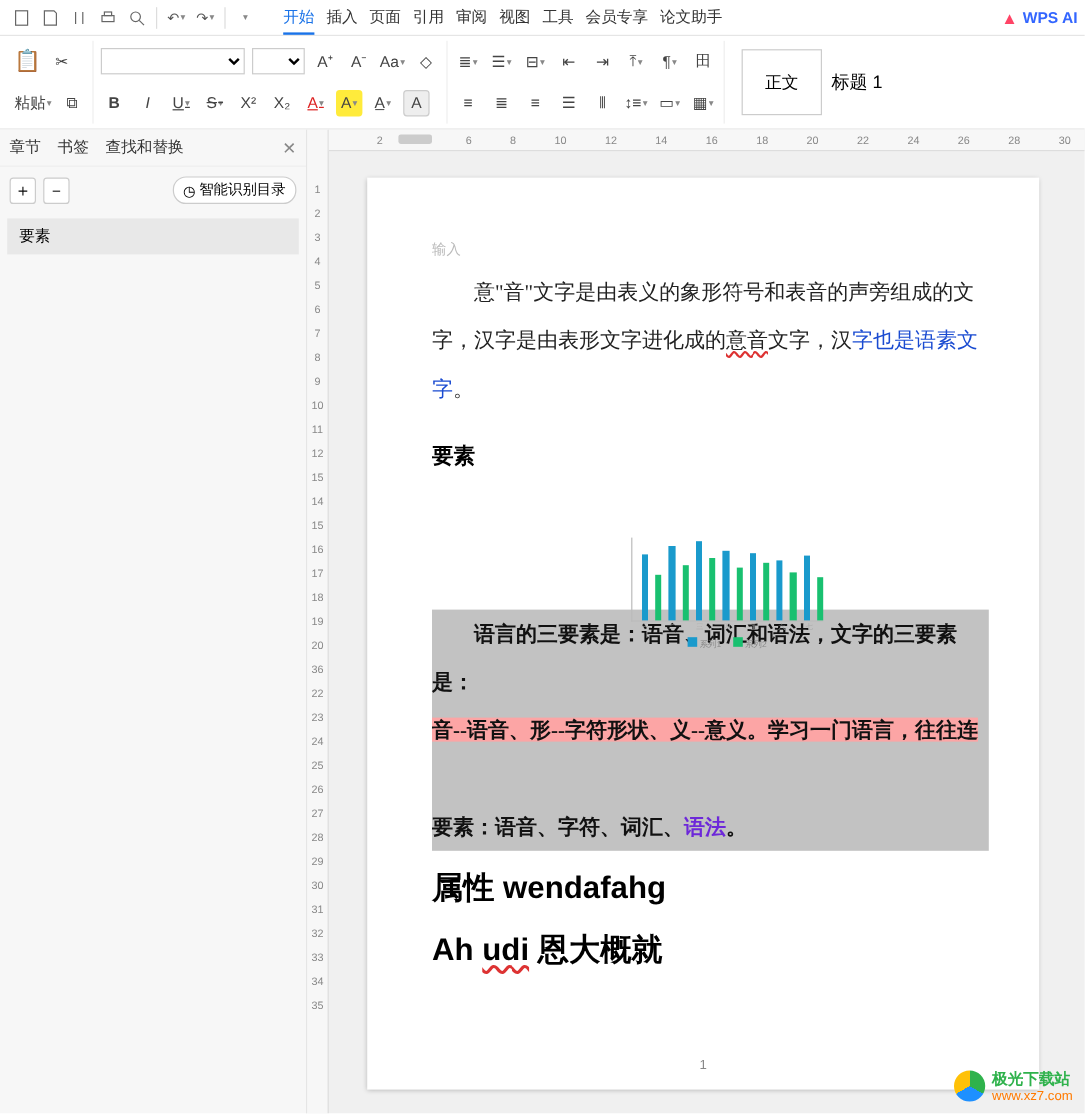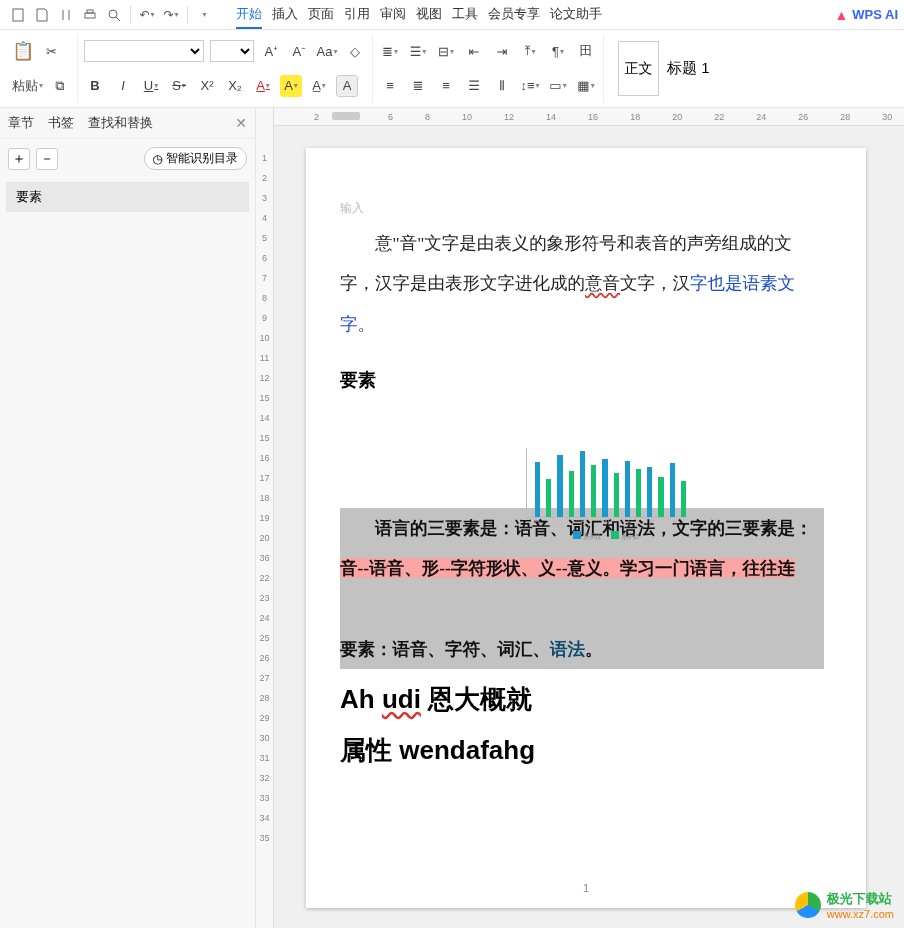--- a/index.html
+++ b/index.html
@@ -47,21 +47,21 @@
   .rib-group:last-child{border-right:none;}
   .rib-row { display:flex; align-items:center; gap:6px; }
   .rib-btn {
     min-width:22px; height:22px;
     display:flex; align-items:center; justify-content:center;
     font-size:13px; color:#444; cursor:pointer;
     border-radius:3px;
   }
   .font-select { width:120px; height:22px; border:1px solid #ccc; background:#fff; font-size:12px;}
   .dd { font-size:8px; margin-left:1px; color:#888;}
-  .style-box { border:1px solid #ccc; width:41px; height:55px; display:flex; align-items:center; justify-content:center; font-size:14px; margin-left:8px;}
+  .style-box { border:1px solid #ccc; width:67px; height:55px; display:flex; align-items:center; justify-content:center; font-size:14px; margin-left:8px;}
   .style-label { font-size:15px; margin-left:8px; display:flex; align-items:center;}
   
   .main { display:flex; height: calc(928px - 30px - 78px); }
   .sidebar {
     width: 256px;
     background:#f7f7f7;
     border-right:1px solid #e5e5e5;
     position:relative;
     display:flex; flex-direction:column;
   }
@@ -95,21 +95,21 @@
     display:flex; align-items:center;
     font-size:9px; color:#888;
     padding-left:40px; gap:32px;
   }
   .hruler-indent { position:absolute; left:58px; top:4px; width:28px; height:8px; background:#ccc; border-radius:2px;}
   .page {
     position:absolute; top:40px; left:50px;
     width:560px; height:760px;
     background:#fff;
     box-shadow:0 1px 4px rgba(0,0,0,0.25);
-    padding:52px 42px 40px 34px;
+    padding:52px 42px 40px 54px;
   }
   .page .hint { color:#bbb; font-size:12px; margin-bottom:6px;}
   .page p.body {
     font-family: "Songti SC","SimSun",serif;
     font-size:17.5px; line-height:2.3; text-align:left; text-indent:2em;
     color:#222;
   }
   .page p.body .link { color:#1a4bd1; }
   .page p.body .underline-red { text-decoration: underline wavy #d33; text-underline-offset:3px;}
   .page h3.sec { font-family:"SimSun",serif; font-size:18px; font-weight:600; margin:24px 0 6px 0;}
@@ -125,21 +125,21 @@
   .bar.g{ background:#19c070;}
   .lg-swatch{width:8px;height:8px;display:inline-block;margin-right:2px;}
 
   .highlighted-block {
     background:#c2c2c2;
     padding:0px;
     font-family:"SimSun",serif;
     font-size:17.5px; line-height:2.3; color:#111;font-weight:bold;
   }
   .highlighted-block .nohl{ background:#fca5a5;}
-  .highlighted-block .link{ color:#0c4a6e;}
+  .highlighted-block .link{ color:#6d28d9;}
   .page-number{ text-align:center; font-size:11px; color:#888; position:absolute; bottom:14px; left:0; right:0;}
   .big-heading{
     font-family:"SimHei","Microsoft YaHei",sans-serif;
     font-size:26px; font-weight:700; line-height:1.6; margin-top:10px;
   }
   .big-heading .redline{ text-decoration: underline wavy #d33; text-underline-offset:4px;}
   .watermark{
     position:absolute; right:10px; bottom:8px;
     display:flex; align-items:center; gap:6px;
     font-size:13px;
@@ -409,24 +409,24 @@
 
       <div style="height:110px"></div>
 
       <div class="highlighted-block">
         <span style="padding-left:2em">语言的三要素是：语音、词汇和语法，文字的三要素是：</span><br>
         <span class="nohl">音--语音、形--字符形状、义--意义。学习一门语言，往往连</span><br>
         <br>
         <span>要素：语音、字符、词汇、</span><span class="link">语法</span><span>。</span>
       </div>
 
+      <div class="big-heading">属性 wendafahg</div>
       <div class="big-heading">
         <span>Ah </span><span class="redline">udi</span><span> 恩大概就</span>
       </div>
-      <div class="big-heading">属性 wendafahg</div>
 
       <div class="page-number">1</div>
     </div>
 
   </div>
 </div>
 
 <div class="watermark">
   <div class="wlogo"></div>
   <div>

